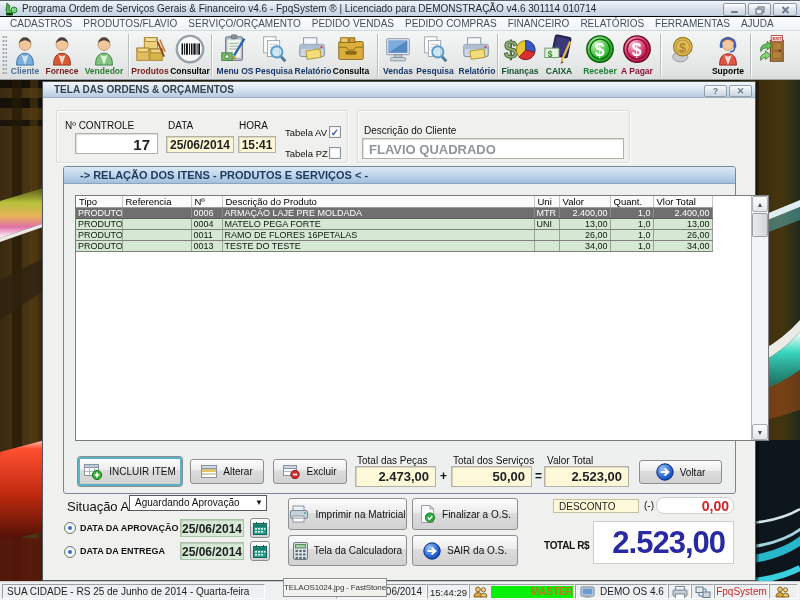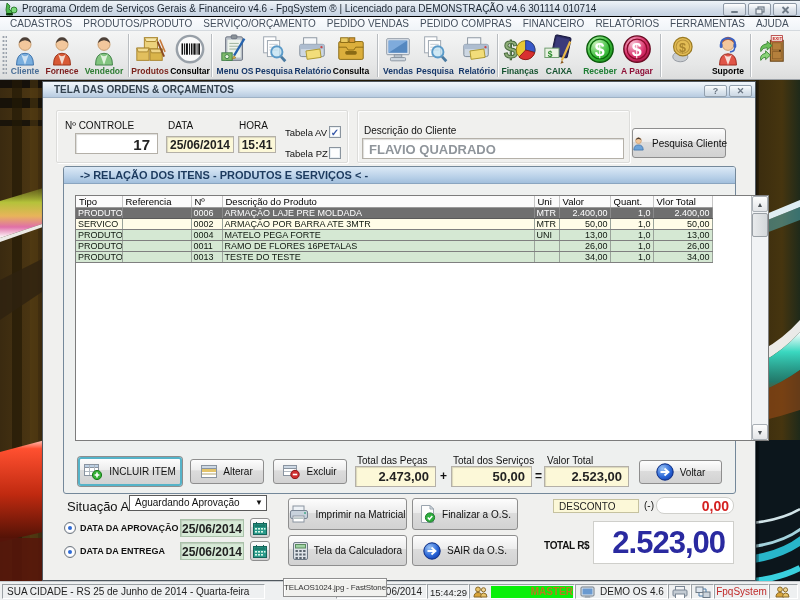--- a/index.html
+++ b/index.html
@@ -191,28 +191,20 @@
   <div class="field yellow" style="left:195px; top:54px; width:38px; height:17px; font-size:12px; font-weight:bold; text-align:center; padding-top:1px;">15:41</div>
 
   <span class="lbl" style="left:242px; top:45px; font-size:9.5px;">Tabela AV</span>
   <span class="ckbox" style="left:286px; top:44px;">✓</span>
   <span class="lbl" style="left:242px; top:66px; font-size:9.5px;">Tabela PZ</span>
   <span class="ckbox" style="left:286px; top:65px;"></span>
 
   <span class="lbl" style="left:321px; top:43px;">Descrição do Cliente</span>
   <div class="field" style="left:319px; top:56px; width:262px; height:21px; font-size:13px; font-weight:bold; color:#8f959b; padding:3px 8px 0 6px;">FLAVIO QUADRADO</div>
 
-  <button class="btn" style="left:589px; top:46px; width:94px; height:30px;">
-    <svg class="icon" width="15" height="15" viewBox="0 0 16 16">
-      <path d="M3 15 Q3 9.5 8 9.5 Q13 9.5 13 15 Z" fill="#6da3d8" stroke="#3c70a8" stroke-width=".8"></path>
-      <circle cx="8" cy="5" r="3.1" fill="#f2c79c" stroke="#c59a6b" stroke-width=".7"></circle>
-      <path d="M5 4.4 Q5.8 1.6 8 1.6 Q10.2 1.6 11 4.4 Q9.4 3.1 8 3.1 Q6.6 3.1 5 4.4Z" fill="#4c4038"></path>
-    </svg>
-    <span>Pesquisa Cliente</span>
-  </button>
 
   <div id="itemspanel" class="abs">
     <div id="itemshdr">-&gt;  RELAÇÃO DOS ITENS - PRODUTOS E SERVIÇOS  &lt; -</div>
 
     <div id="grid">
       <table>
         <colgroup>
           <col style="width:46px">
             <col style="width:69px">
             <col style="width:31px">
@@ -237,30 +229,20 @@
         <tbody>
         <tr class="sel">
           <td>PRODUTO</td>
           <td></td>
           <td>0006</td>
           <td>ARMAÇÃO LAJE PRE MOLDADA</td>
           <td>MTR</td>
           <td class="num">2.400,00</td>
           <td class="num">1,0</td>
           <td class="num">2.400,00</td>
-        </tr>
-        <tr class="cream">
-          <td>SERVICO</td>
-          <td></td>
-          <td>0002</td>
-          <td>ARMAÇÃO POR BARRA ATE 3MTR</td>
-          <td>MTR</td>
-          <td class="num">50,00</td>
-          <td class="num">1,0</td>
-          <td class="num">50,00</td>
         </tr>
         <tr class="green">
           <td>PRODUTO</td>
           <td></td>
           <td>0004</td>
           <td>MATELO PEGA FORTE</td>
           <td>UNI</td>
           <td class="num">13,00</td>
           <td class="num">1,0</td>
           <td class="num">13,00</td>
@@ -479,21 +461,21 @@
   </span>
   <span class="capbtn" style="left:773px; width:24px;">
     <svg width="9" height="8" viewBox="0 0 9 8">
       <path d="M1.5 1 L7.5 7 M7.5 1 L1.5 7" stroke="#6e7a86" stroke-width="1.8"></path>
     </svg>
   </span>
 </div>
 
 <div id="menubar" class="abs">
   <span class="mi">CADASTROS</span>
-  <span class="mi">PRODUTOS/PRODUTO</span>
+  <span class="mi">PRODUTOS/FLAVIO</span>
   <span class="mi">SERVIÇO/ORÇAMENTO</span>
   <span class="mi">PEDIDO VENDAS</span>
   <span class="mi">PEDIDO COMPRAS</span>
   <span class="mi">FINANCEIRO</span>
   <span class="mi">RELATÓRIOS</span>
   <span class="mi">FERRAMENTAS</span>
   <span class="mi">AJUDA</span>
 </div>
 
 <div id="toolbar" class="abs">

